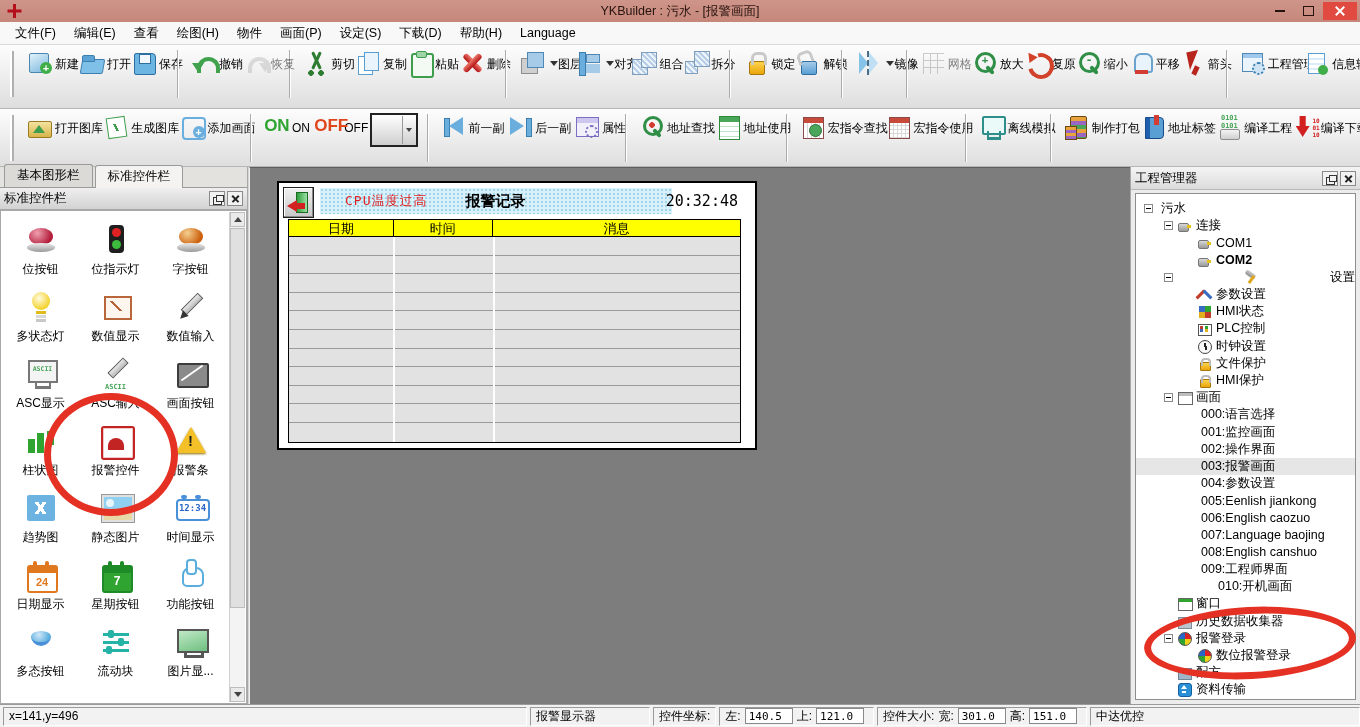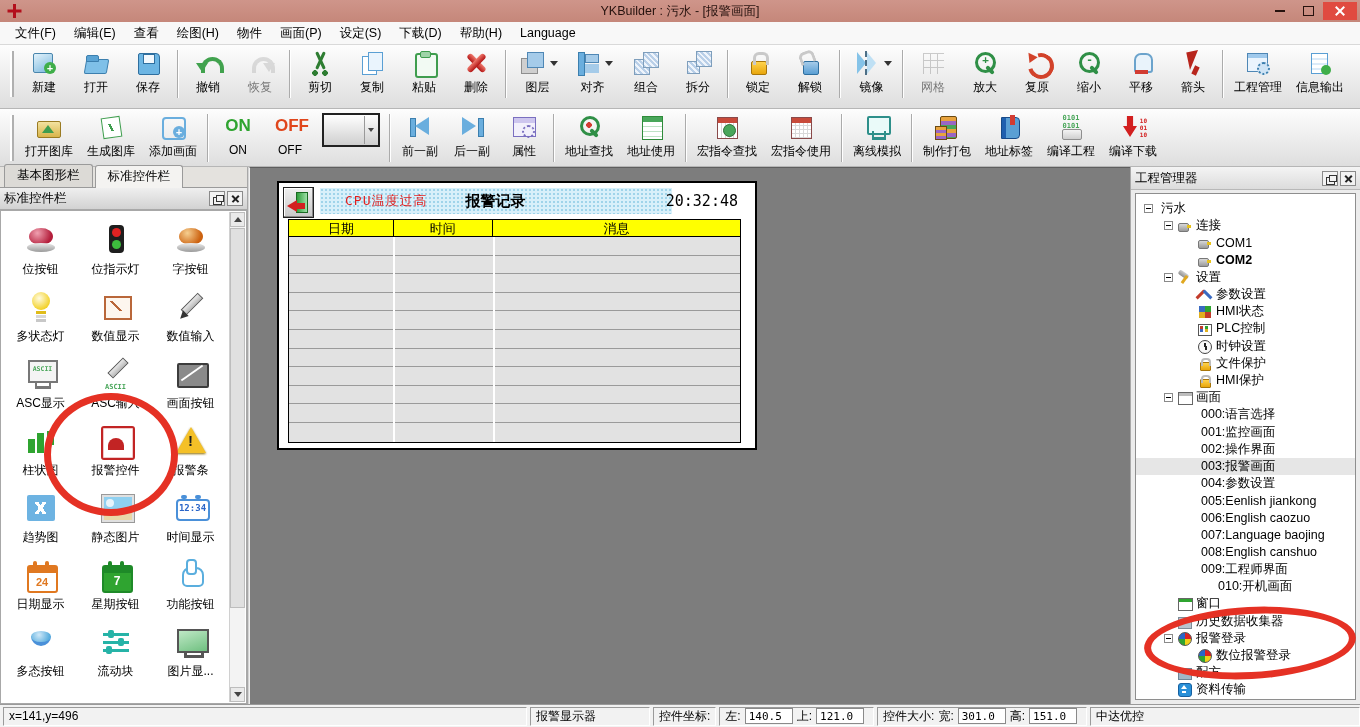--- a/index.html
+++ b/index.html
@@ -19,21 +19,21 @@
 #win-close::before{transform:rotate(45deg)}#win-close::after{transform:rotate(-45deg)}
 #win-controls{position:absolute;right:0;display:flex;align-items:center}
 
 #menubar{position:absolute;left:0;top:22px;width:1360px;height:23px;background:#f8f8f8;border-bottom:1px solid #d9d9d9;display:flex;align-items:center;padding-left:6px}
 .menu-item{padding:3px 9px;font-size:12.5px}
 
 .toolbar{position:absolute;left:0;width:1360px;background:linear-gradient(#fdfdfd,#dedede);border-bottom:1px solid #b6b6b6;display:flex;align-items:flex-start;padding-left:10px}
 #toolbar1{top:45px;height:64px}
 #toolbar2{top:109px;height:58px}
 .grip{width:3px;height:46px;margin:6px 4px 0 0;border-left:2px solid #fff;border-right:2px solid #b0b0b0}
-.tb-btn{display:flex;flex-direction:column;align-items:center;justify-content:space-between;padding:3px 6px 2px;min-width:52px;background:none;border:1px solid transparent;font-family:inherit}
+.tb-btn{display:flex;flex-direction:row;align-items:center;justify-content:space-between;padding:3px 6px 2px;min-width:52px;background:none;border:1px solid transparent;font-family:inherit}
 .tb-btn.disabled{filter:grayscale(1) opacity(.5)}
 .tb-label{font-size:12px;margin-top:2px;white-space:nowrap}
 .tb-sep{width:2px;height:48px;margin:5px 3px 0;border-left:1px solid #ababab;border-right:1px solid #fff}
 .icwrap{display:flex;align-items:center}
 .dd-arrow{width:0;height:0;border-left:4px solid transparent;border-right:4px solid transparent;border-top:5px solid #333;margin-left:3px}
 .tb-combo{width:58px;height:34px;margin:4px 6px 0;background:linear-gradient(#fff,#cfcfcf);border:2px solid #222;position:relative}
 .tb-combo .cb-btn{position:absolute;right:1px;top:1px;bottom:1px;width:13px;background:linear-gradient(#fefefe,#d0d0d0);border-left:1px solid #999;display:flex;align-items:center;justify-content:center}
 .cb-btn::before{content:'';border-left:3px solid transparent;border-right:3px solid transparent;border-top:4px solid #444}
 
 .ic{position:relative;width:30px;height:28px;display:block}
@@ -747,21 +747,21 @@
       <div class="tree-row" style="padding-left: 48px;">
         <span class="exp-space"></span>
         <span class="ti ti-plug"></span>
         <span class="tree-label">COM1</span>
       </div>
       <div class="tree-row" style="padding-left: 48px; font-weight: bold;">
         <span class="exp-space"></span>
         <span class="ti ti-plug"></span>
         <span class="tree-label">COM2</span>
       </div>
-      <div class="tree-row" style="padding-left: 28px;">
+      <div class="tree-row" style="padding-left: 28px; justify-content: space-between;">
         <span class="expander"></span>
         <span class="ti ti-hammer"></span>
         <span class="tree-label">设置</span>
       </div>
       <div class="tree-row" style="padding-left: 48px;">
         <span class="exp-space"></span>
         <span class="ti ti-tools"></span>
         <span class="tree-label">参数设置</span>
       </div>
       <div class="tree-row" style="padding-left: 48px;">

